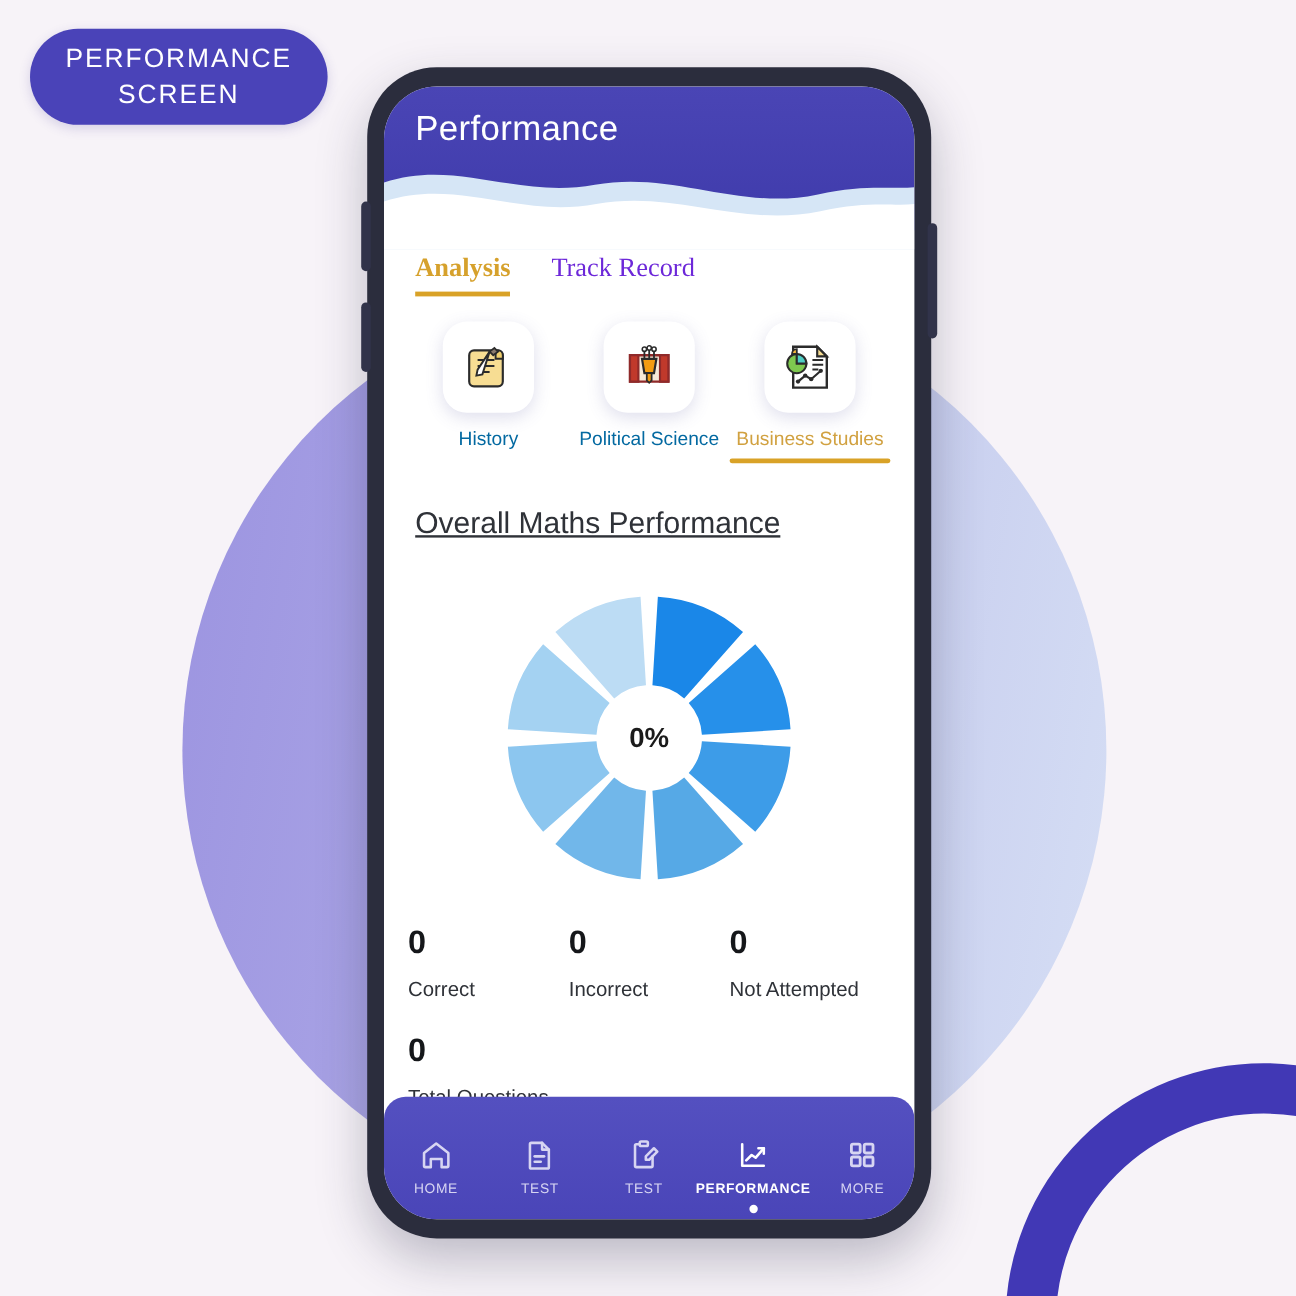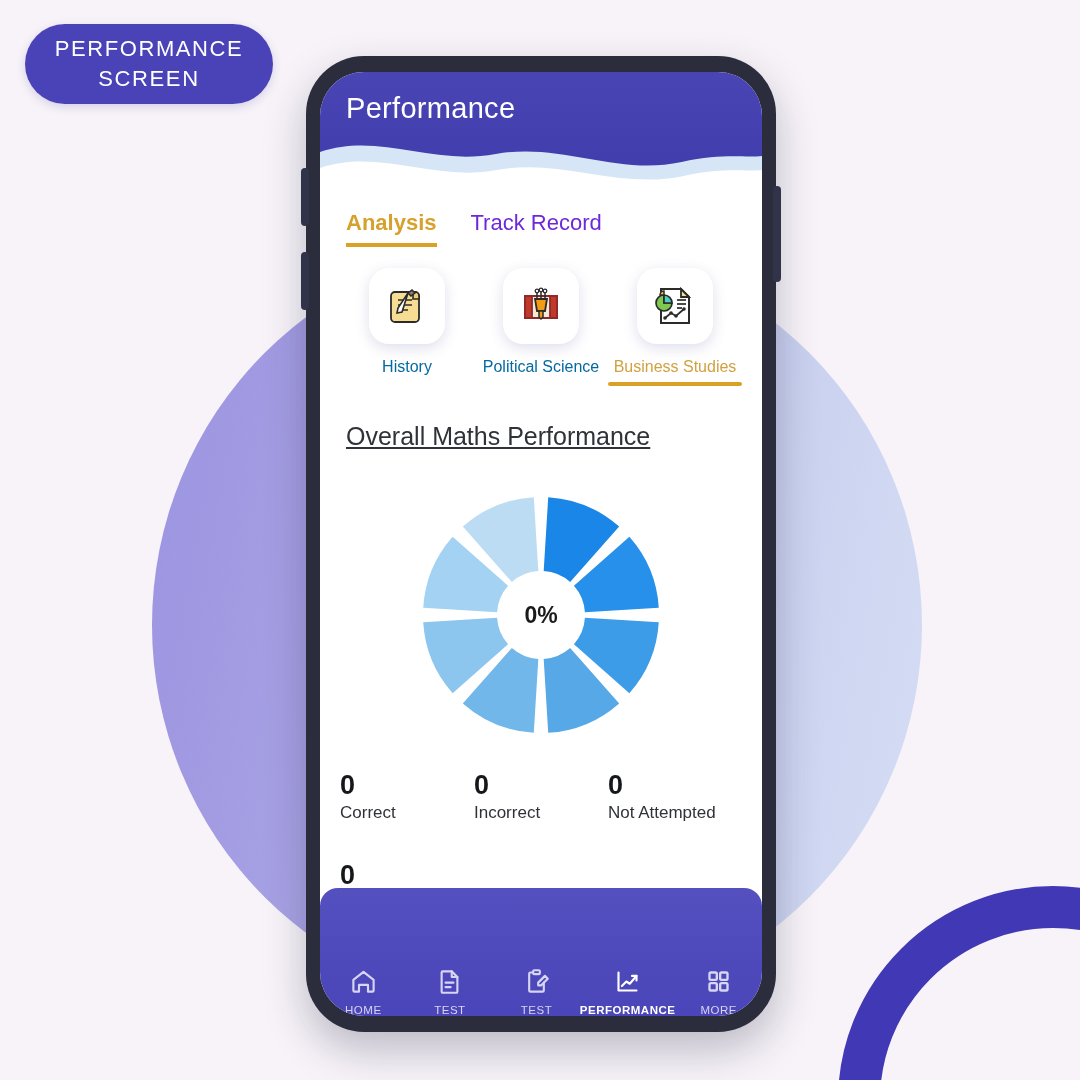--- a/index.html
+++ b/index.html
@@ -59,21 +59,21 @@
     position:absolute; left:0; top:0; width:100%; height:120px;
     background:linear-gradient(180deg,#4a45b5 0%,#3f3bab 100%);
   }
   .app-title {
     position:absolute; left:26px; top:20px;
     color:#ffffff; font-size:29px; font-weight:400; letter-spacing:.3px;
   }
   .wave { position:absolute; left:0; top:52px; width:100%; height:84px; }
 
   
-  .tabs { position:absolute; left:26px; top:138px; display:flex; gap:34px; align-items:flex-start; }
+  .tabs { position:absolute; left:26px; top:138px; display:flex; gap:34px; align-items:flex-start;font-family:Liberation Serif, serif; }
   .tab { font-size:22px; color:#6d28d9; padding-bottom:7px; }
   .tab.active { color:#d6a12c; font-weight:bold; border-bottom:4px solid #d9a227; }
 
   
   .subjects {
     position:absolute; left:20px; top:196px; width:calc(100% - 40px);
     display:flex; justify-content:space-between; align-items:flex-start;
   }
   .subject { display:flex; flex-direction:column; align-items:center; width:148px; }
   .subject-tile {
@@ -100,31 +100,31 @@
     font-size:23px; font-weight:bold; color:#1b1b1b;
   }
 
   
   .stats {
     position:absolute; left:20px; top:700px; width:calc(100% - 40px);
     display:flex;
   }
   .stat { width:33.33%; }
   .stat-value { font-size:27px; color:#15171a; font-weight:bold; line-height:1; }
-  .stat-label { margin-top:4px; font-size:17px; color:#2f3238; }
+  .stat-label { margin-top:16px; font-size:17px; color:#2f3238; }
   .total-block { position:absolute; left:20px; top:790px; }
   .total-value { font-size:27px; color:#15171a; font-weight:bold; line-height:1; }
   .total-label { margin-top:16px; font-size:17px; color:#2f3238; }
 
   
   .bottom-nav {
-    position:absolute; left:0; bottom:0; width:100%; height:128px;
+    position:absolute; left:0; bottom:0; width:100%; height:102px;
     background:linear-gradient(180deg,#5450c0 0%,#4a45b8 100%);
     border-top-left-radius:18px; border-top-right-radius:18px;
-    display:flex; align-items:flex-end; padding-top:16px;
+    display:flex; align-items:center; padding-top:16px;
   }
   .nav-item {
     flex:1; display:flex; flex-direction:column; align-items:center;
     color:#d7d5f2; position:relative;
   }
   .nav-item.active { color:#ffffff; }
   .nav-label { margin-top:9px; font-size:11.5px; letter-spacing:.5px; }
   .nav-item.active .nav-label { font-weight:bold; }
   .nav-dot {
     position:absolute; bottom:-14px; left:50%; transform:translateX(-50%);

